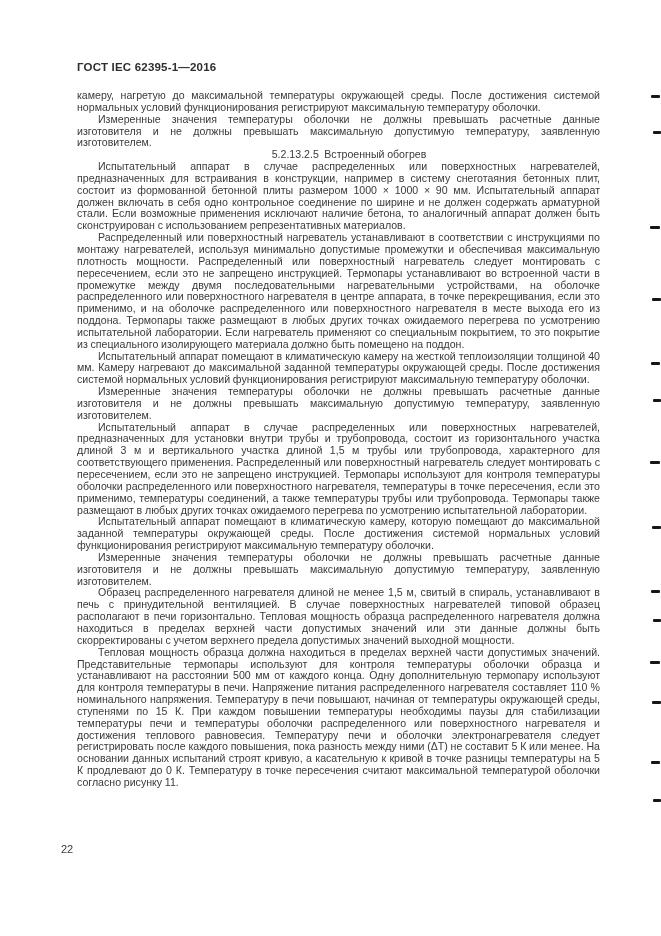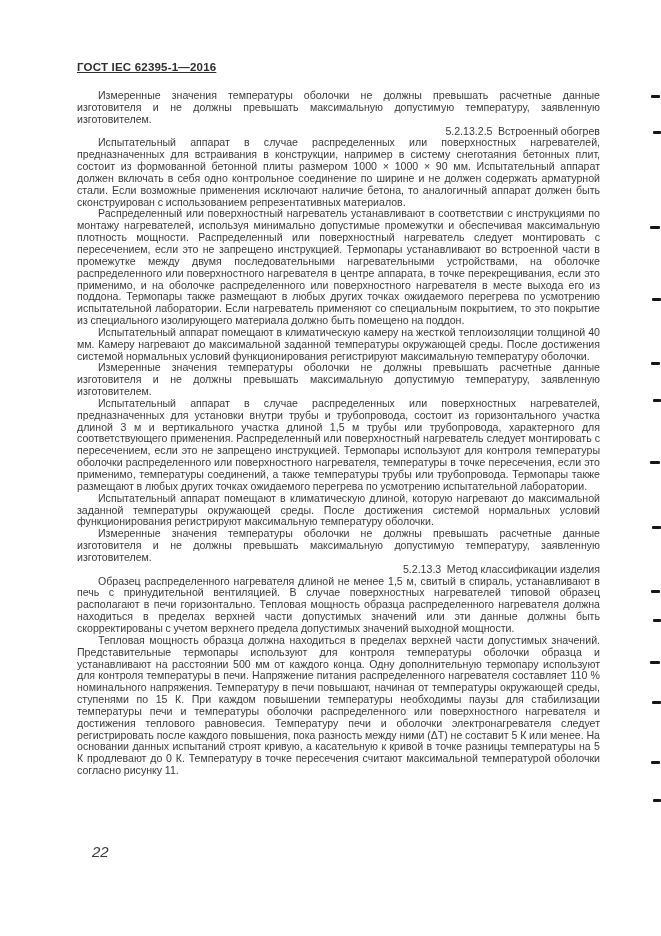--- a/index.html
+++ b/index.html
@@ -14,71 +14,69 @@
   }
   .doc-header {
     position: absolute;
     left: 77px;
     top: 61px;
     font-size: 11.5px;
     font-weight: bold;
     color: #2e2e2e;
     letter-spacing: 0.2px;
     white-space: nowrap;
-    text-decoration: underline;
   }
   .content {
     position: absolute;
     left: 77px;
     top: 90px;
     width: 523px;
     font-size: 10.6px;
     line-height: 11.85px;
     text-align: justify;
   }
   .content p {
     margin: 0;
     padding: 0;
     text-indent: 21px;
     word-spacing: -0.2px;
   }
   .content p.no-indent { text-indent: 0; }
-  .content p.heading { text-align: right; }
+  .content p.heading { text-align: center; }
   .page-num {
     position: absolute;
-    left: 92px;
+    left: 61px;
     top: 843px;
-    font-size: 15px;
+    font-size: 11px;
     color: #3a3a3a;
-    font-style: italic;
   }
   .scan-mark {
     position: absolute;
     background: #161616;
     border-radius: 1px;
   }
 </style>
 </head>
 <body>
 
 <div class="page">
 
   <div class="doc-header">ГОСТ IEC 62395-1—2016</div>
 
   <div class="content">
+    <p class="no-indent">камеру, нагретую до максимальной температуры окружающей среды. После достижения системой нормальных условий функционирования регистрируют максимальную температуру оболочки.</p>
     <p>Измеренные значения температуры оболочки не должны превышать расчетные данные изготовителя и не должны превышать максимальную допустимую температуру, заявленную изготовителем.</p>
     <p class="heading">5.2.13.2.5&nbsp;&nbsp;Встроенный обогрев</p>
     <p>Испытательный аппарат в случае распределенных или поверхностных нагревателей, предназначенных для встраивания в конструкции, например в систему снеготаяния бетонных плит, состоит из формованной бетонной плиты размером 1000 × 1000 × 90 мм. Испытательный аппарат должен включать в себя одно контрольное соединение по ширине и не должен содержать арматурной стали. Если возможные применения исключают наличие бетона, то аналогичный аппарат должен быть сконструирован с использованием репрезентативных материалов.</p>
     <p>Распределенный или поверхностный нагреватель устанавливают в соответствии с инструкциями по монтажу нагревателей, используя минимально допустимые промежутки и обеспечивая максимальную плотность мощности. Распределенный или поверхностный нагреватель следует монтировать с пересечением, если это не запрещено инструкцией. Термопары устанавливают во встроенной части в промежутке между двумя последовательными нагревательными устройствами, на оболочке распределенного или поверхностного нагревателя в центре аппарата, в точке перекрещивания, если это применимо, и на оболочке распределенного или поверхностного нагревателя в месте выхода его из поддона. Термопары также размещают в любых других точках ожидаемого перегрева по усмотрению испытательной лаборатории. Если нагреватель применяют со специальным покрытием, то это покрытие из специального изолирующего материала должно быть помещено на поддон.</p>
     <p>Испытательный аппарат помещают в климатическую камеру на жесткой теплоизоляции толщиной 40 мм. Камеру нагревают до максимальной заданной температуры окружающей среды. После достижения системой нормальных условий функционирования регистрируют максимальную температуру оболочки.</p>
     <p>Измеренные значения температуры оболочки не должны превышать расчетные данные изготовителя и не должны превышать максимальную допустимую температуру, заявленную изготовителем.</p>
     <p>Испытательный аппарат в случае распределенных или поверхностных нагревателей, предназначенных для установки внутри трубы и трубопровода, состоит из горизонтального участка длиной 3 м и вертикального участка длиной 1,5 м трубы или трубопровода, характерного для соответствующего применения. Распределенный или поверхностный нагреватель следует монтировать с пересечением, если это не запрещено инструкцией. Термопары используют для контроля температуры оболочки распределенного или поверхностного нагревателя, температуры в точке пересечения, если это применимо, температуры соединений, а также температуры трубы или трубопровода. Термопары также размещают в любых других точках ожидаемого перегрева по усмотрению испытательной лаборатории.</p>
-    <p>Испытательный аппарат помещают в климатическую длиной, которую нагревают до максимальной заданной температуры окружающей среды. После достижения системой нормальных условий функционирования регистрируют максимальную температуру оболочки.</p>
+    <p>Испытательный аппарат помещают в климатическую камеру, которую помещают до максимальной заданной температуры окружающей среды. После достижения системой нормальных условий функционирования регистрируют максимальную температуру оболочки.</p>
     <p>Измеренные значения температуры оболочки не должны превышать расчетные данные изготовителя и не должны превышать максимальную допустимую температуру, заявленную изготовителем.</p>
-    <p class="heading">5.2.13.3&nbsp;&nbsp;Метод классификации изделия</p>
     <p>Образец распределенного нагревателя длиной не менее 1,5 м, свитый в спираль, устанавливают в печь с принудительной вентиляцией. В случае поверхностных нагревателей типовой образец располагают в печи горизонтально. Тепловая мощность образца распределенного нагревателя должна находиться в пределах верхней части допустимых значений или эти данные должны быть скорректированы с учетом верхнего предела допустимых значений выходной мощности.</p>
     <p>Тепловая мощность образца должна находиться в пределах верхней части допустимых значений. Представительные термопары используют для контроля температуры оболочки образца и устанавливают на расстоянии 500 мм от каждого конца. Одну дополнительную термопару используют для контроля температуры в печи. Напряжение питания распределенного нагревателя составляет 110 % номинального напряжения. Температуру в печи повышают, начиная от температуры окружающей среды, ступенями по 15 К. При каждом повышении температуры необходимы паузы для стабилизации температуры печи и температуры оболочки распределенного или поверхностного нагревателя и достижения теплового равновесия. Температуру печи и оболочки электронагревателя следует регистрировать после каждого повышения, пока разность между ними (ΔT) не составит 5 К или менее. На основании данных испытаний строят кривую, а касательную к кривой в точке разницы температуры на 5 К продлевают до 0 К. Температуру в точке пересечения считают максимальной температурой оболочки согласно рисунку 11.</p>
   </div>
 
   <div class="page-num">22</div>
 
   <div class="scan-mark" style="left:651px; top:95px;  width:9px; height:3px;"></div>
   <div class="scan-mark" style="left:653px; top:131px; width:8px; height:3px;"></div>
   <div class="scan-mark" style="left:650px; top:226px; width:10px; height:3px;"></div>
   <div class="scan-mark" style="left:652px; top:298px; width:9px; height:3px;"></div>

